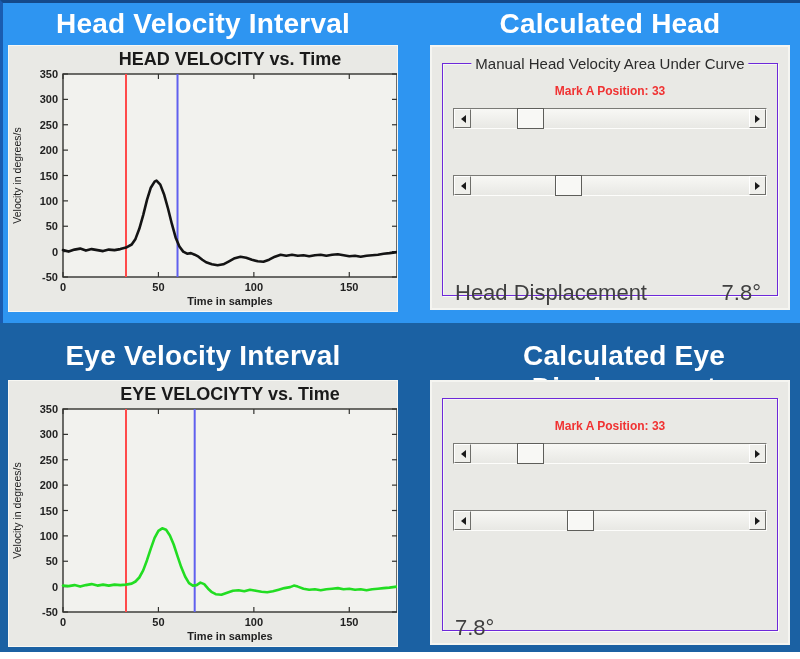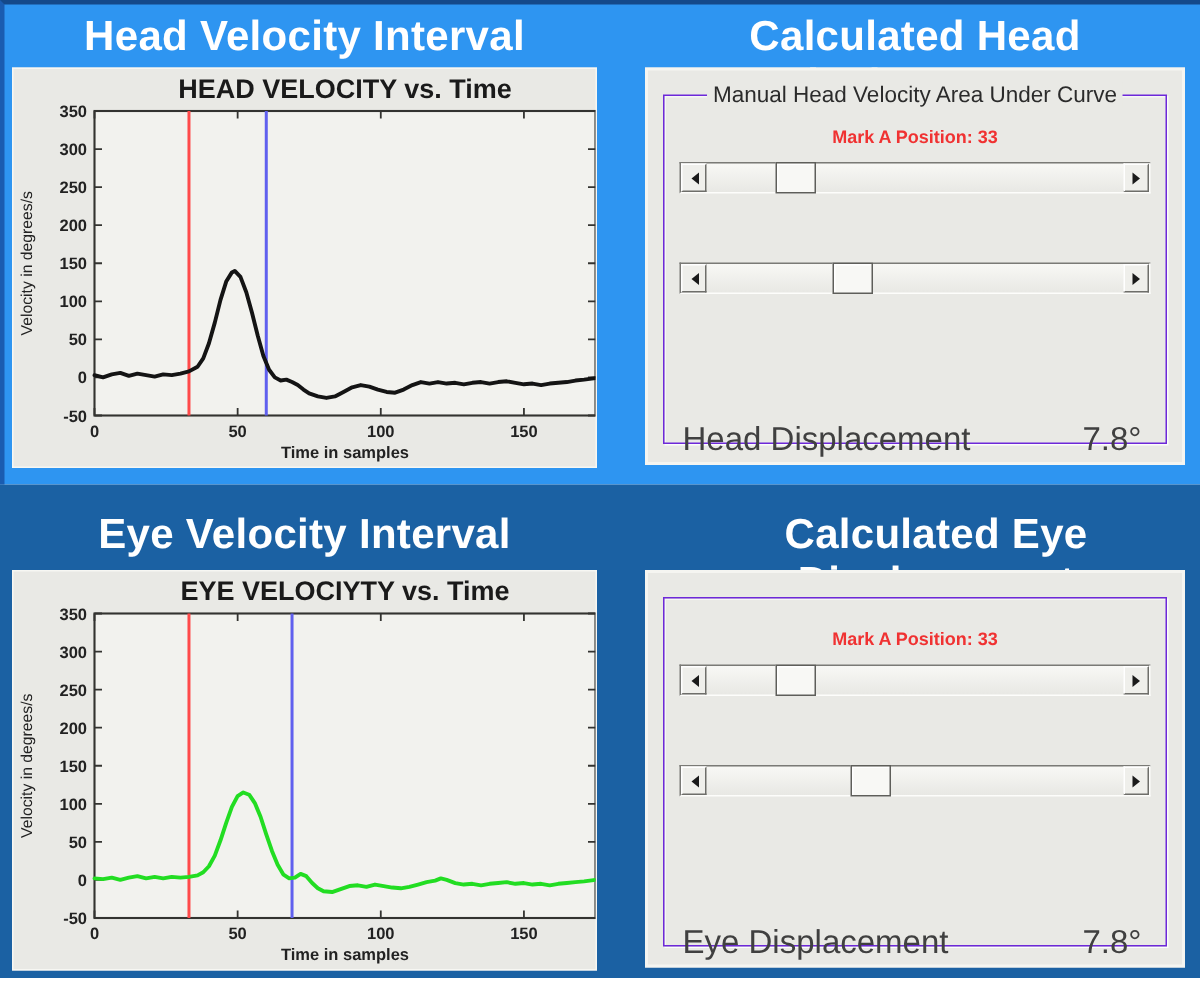--- a/index.html
+++ b/index.html
@@ -243,17 +243,16 @@
           <span class="tri tri-left"></span>
         </div>
       <div class="sl-track">
         <div class="sl-thumb" style="left:calc((100% - 27px) * 0.383);"></div>
       </div>
       <div class="sl-btn sl-right">
           <span class="tri tri-right"></span>
         </div>
     </div>
     <div class="result-row">
-      <span>Eye Displacement</span>
       <span>7.8°</span>
     </div>
   </div>
 </div>
 
 </body></html>

